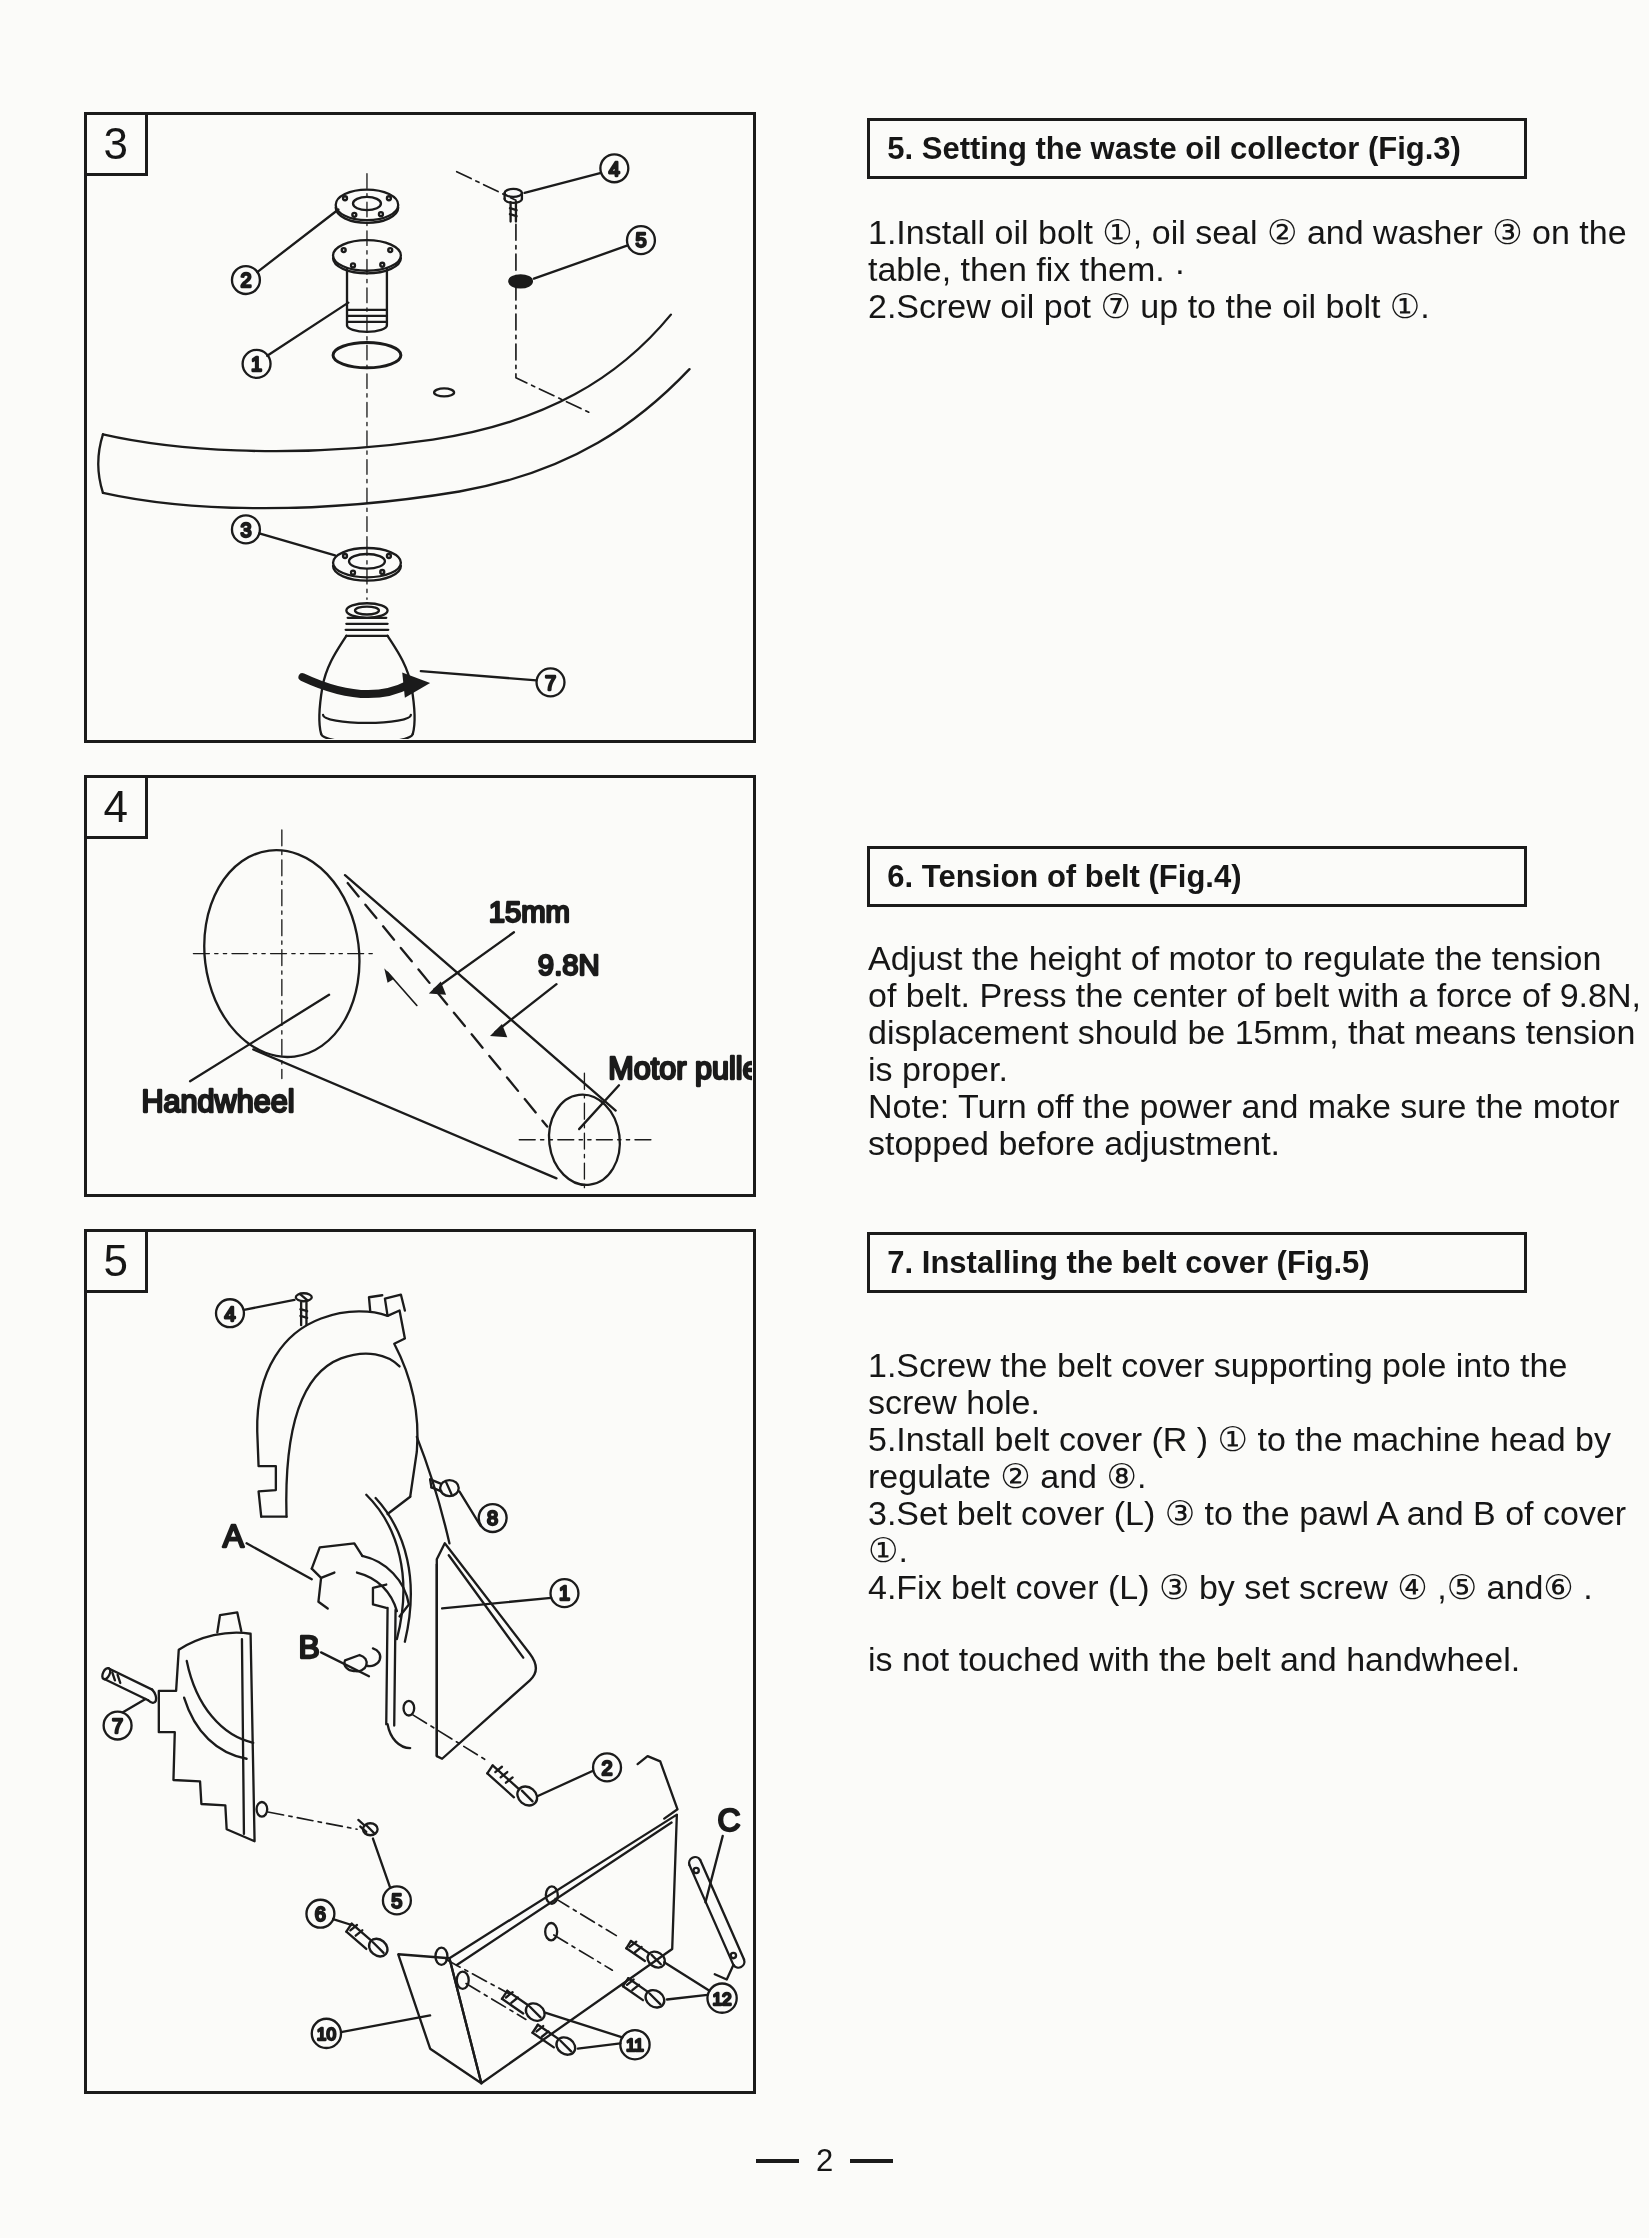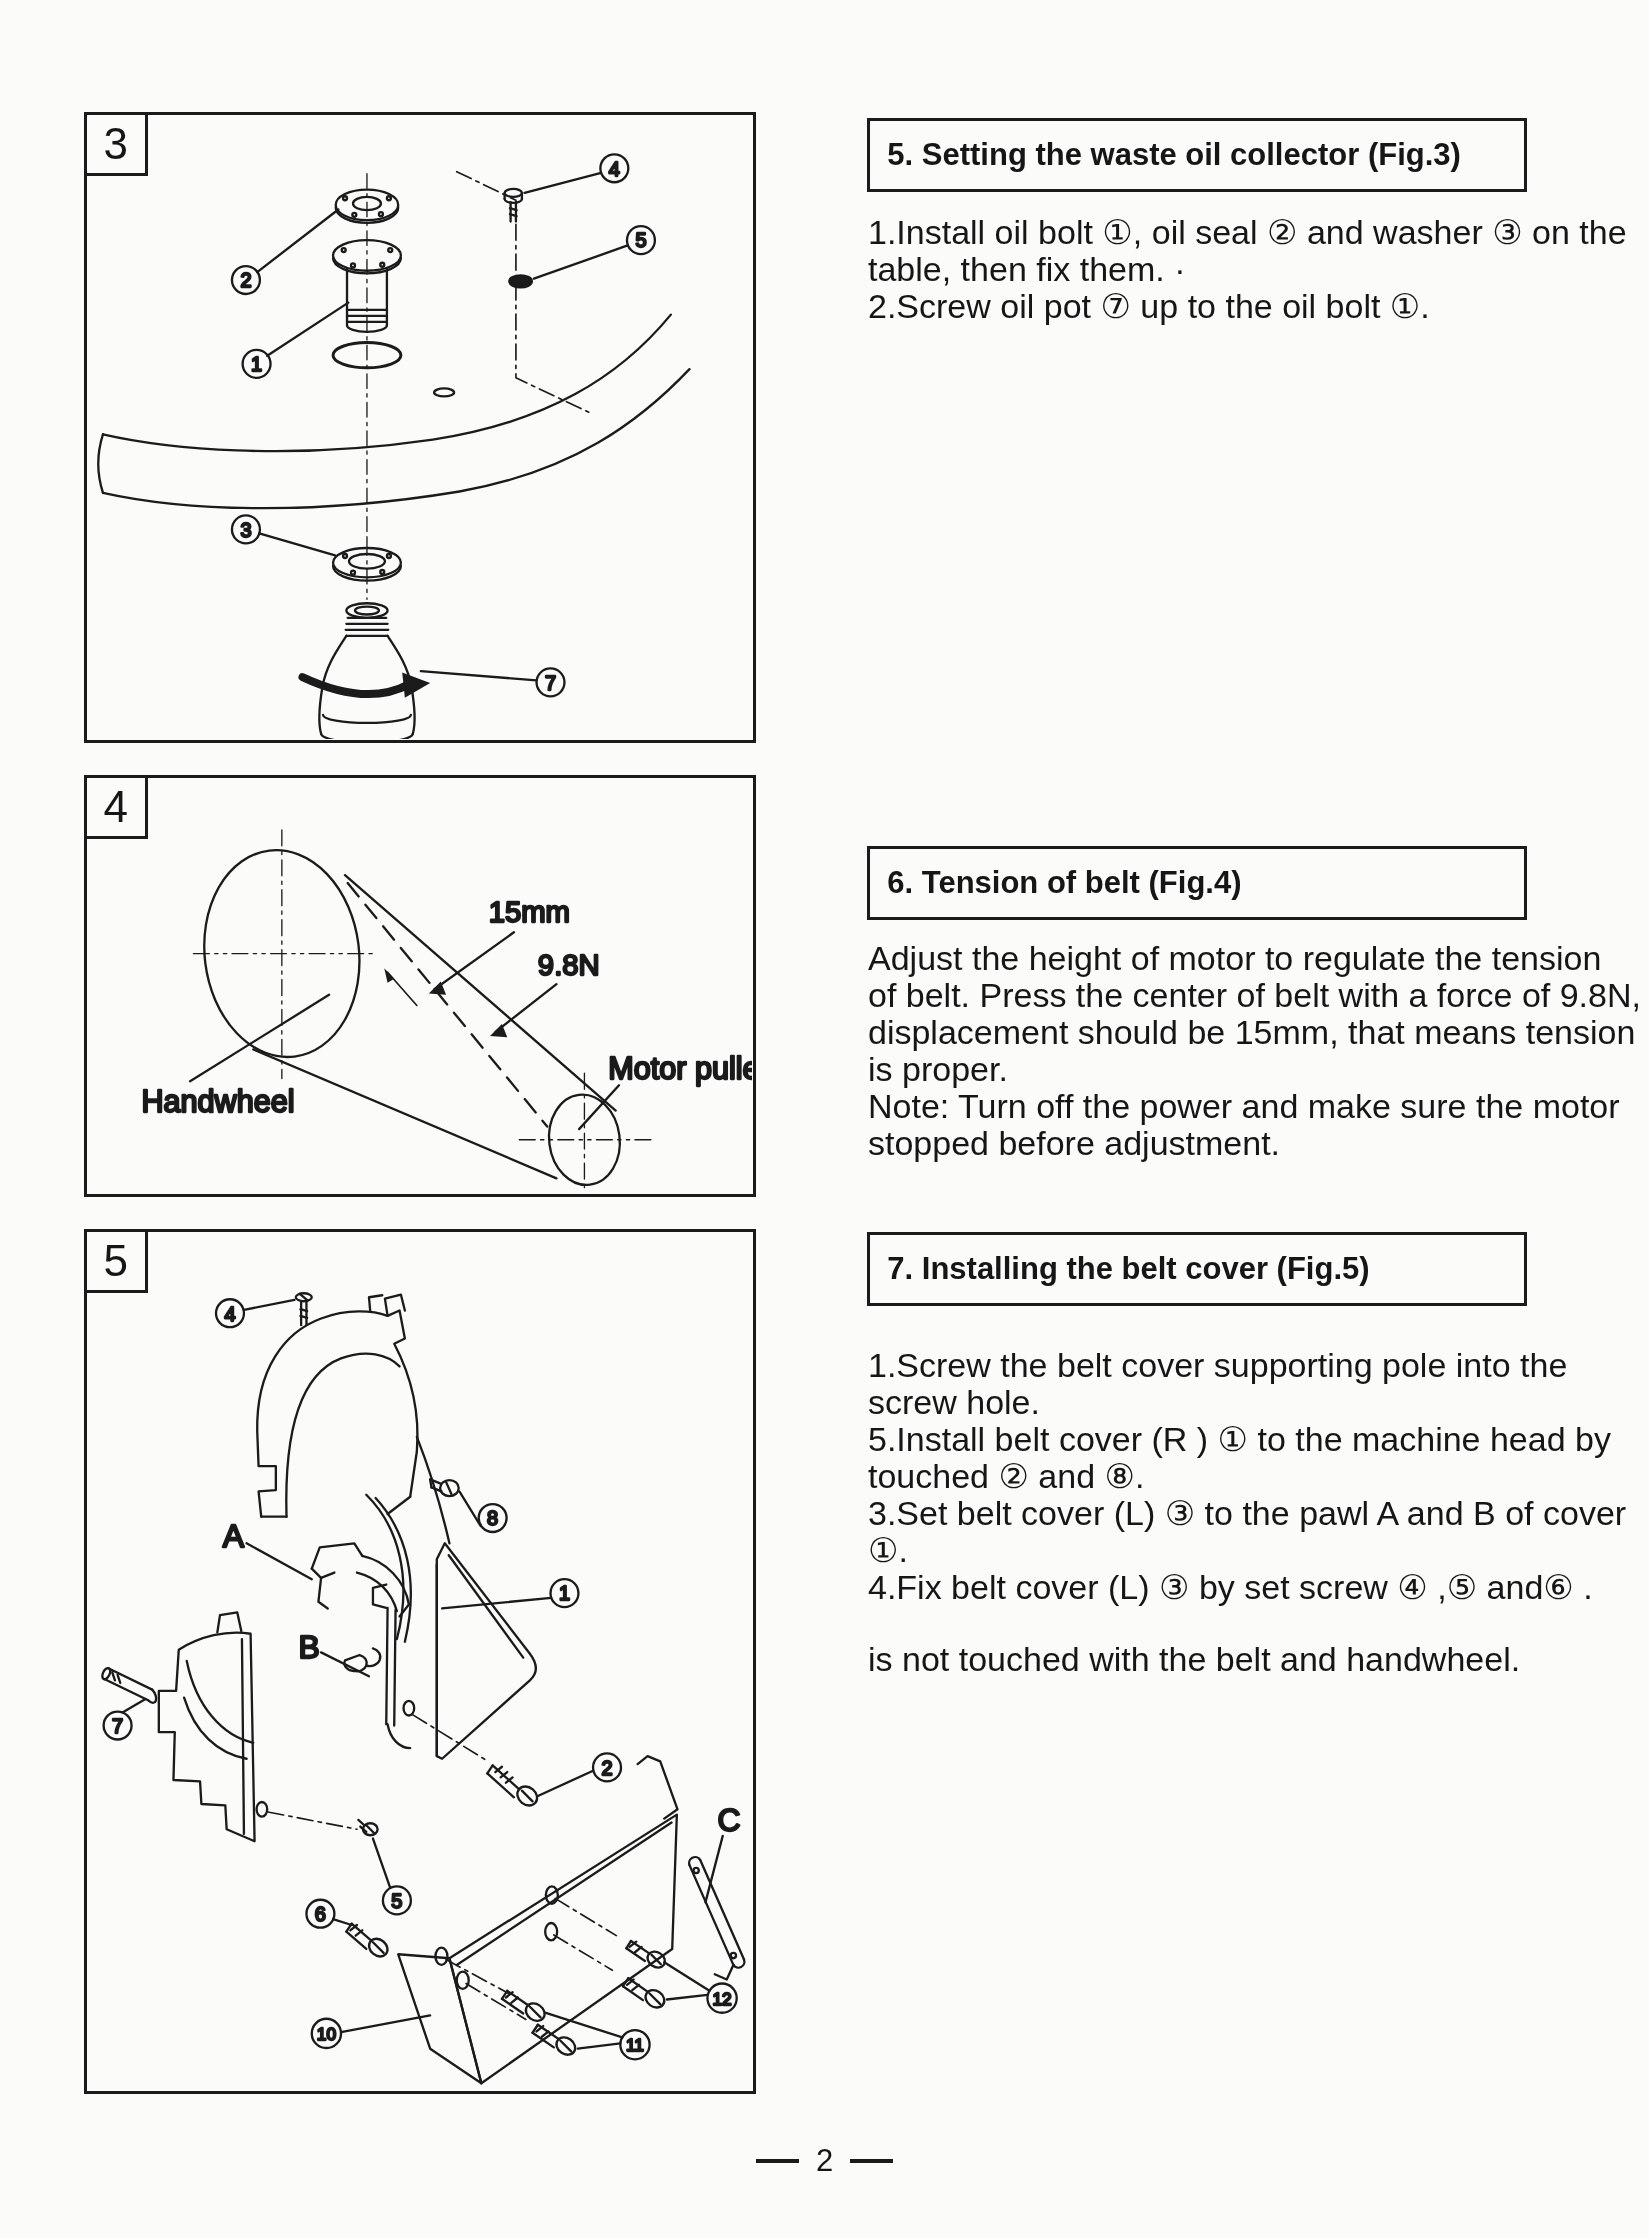--- a/index.html
+++ b/index.html
@@ -11,21 +11,21 @@
   }
   .figbox{
     position:absolute;border:3.3px solid #1b1b1b;background:#fbfbf9;box-sizing:border-box;
   }
   .fignum{
     position:absolute;top:-3.3px;left:-3.3px;width:64px;height:64px;
     border:3.3px solid #1b1b1b;box-sizing:border-box;background:#fbfbf9;
     font-size:44px;display:flex;align-items:center;justify-content:center;
   }
   .titlebox{
-    position:absolute;left:867px;width:660px;height:74px;
+    position:absolute;left:867px;width:660px;height:61px;
     border:3.3px solid #1b1b1b;box-sizing:border-box;background:#fbfbf9;
     display:flex;align-items:center;
   }
   .titlebox .t{font-size:31px;font-weight:bold;padding-left:17.3px;white-space:nowrap;letter-spacing:0px;}
   .bodytext{
     position:absolute;left:868px;width:698px;font-size:34px;line-height:37px;white-space:nowrap;
   }
   .bodytext div{white-space:nowrap;}
   .notegap{height:35px;}
   .footer{
@@ -415,21 +415,21 @@
   <div>stopped before adjustment.</div>
 </div>
 
 <div class="titlebox" style="top:1232px;">
   <span class="t">7. Installing the belt cover (Fig.5)</span>
 </div>
 <div class="bodytext" style="top:1347px;">
   <div>1.Screw the belt cover supporting pole into the</div>
   <div>screw hole.</div>
   <div>5.Install belt cover (R ) ①  to the machine head by</div>
-  <div>touched ② and ⑧.</div>
+  <div>regulate ② and ⑧.</div>
   <div>3.Set belt cover (L) ③ to the pawl A and B of cover</div>
   <div>①.</div>
   <div>4.Fix belt cover (L) ③ by set screw ④ ,⑤  and⑥ .</div>
   <div class="notegap"></div>
   <div>is not touched with the belt and handwheel.</div>
 </div>
 
 <div class="footer">
   <div class="bar"></div>
   <div class="num">2</div>

